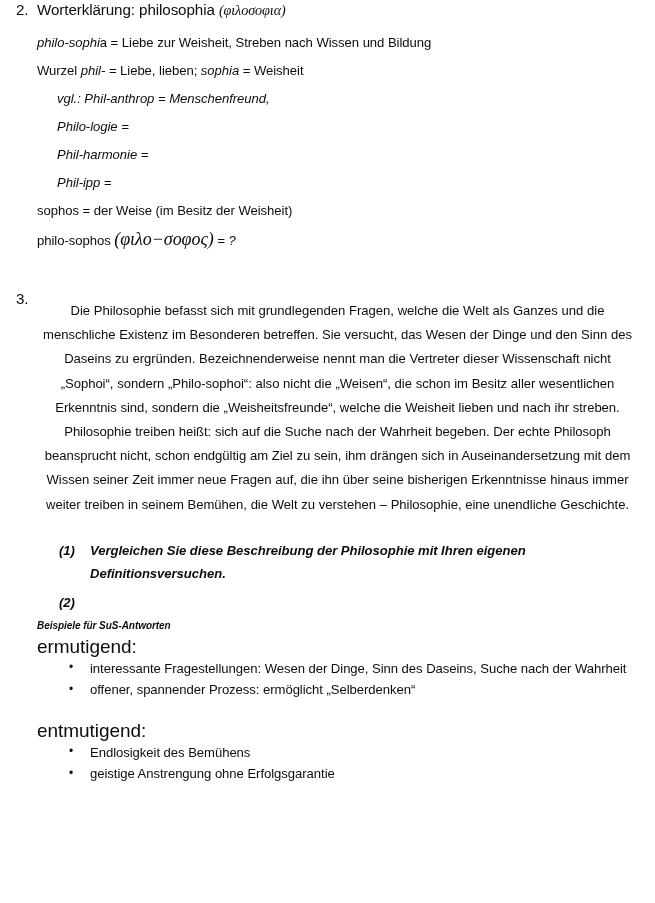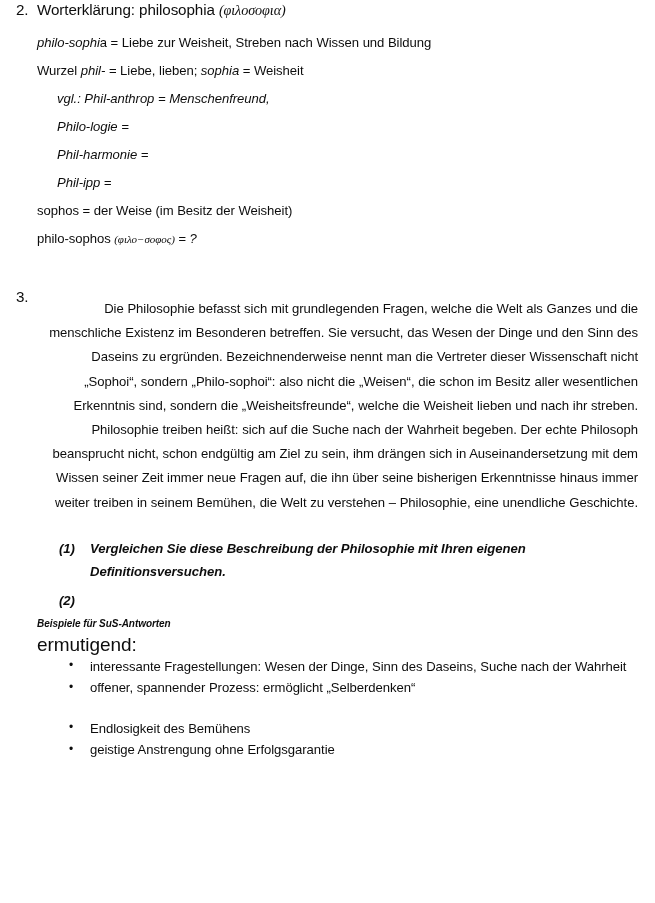--- a/index.html
+++ b/index.html
@@ -56,35 +56,35 @@
     line-height: 28px;
     padding-left: 57px;
     font-style: italic;
     letter-spacing: -0.05px;
     white-space: nowrap;
   }
   .it { font-style: italic; }
   .greek {
     font-family: "Liberation Serif", "DejaVu Serif", serif;
     font-style: italic;
-    font-size: 11px;
+    font-size: 18px;
   }
   .greek-head {
     font-family: "Liberation Serif", "DejaVu Serif", serif;
     font-style: italic;
     font-size: 14.2px;
   }
 
   
   .para {
     font-size: 13.1px;
     line-height: 24.2px;
     padding-left: 37px;
     padding-right: 17px;
-    text-align: right;
+    text-align: center;
     letter-spacing: -0.04px;
     word-spacing: 0.15px;
   }
 
   
   .question {
     position: relative;
     font-size: 13.1px;
     line-height: 23px;
     font-style: italic;
@@ -198,20 +198,21 @@
 
     <div class="bullet-item">
       <span class="dot">•</span><span>interessante Fragestellungen: Wesen der Dinge, Sinn des Daseins, Suche nach der Wahrheit</span>
     </div>
     <div class="bullet-item">
       <span class="dot">•</span><span>offener, spannender Prozess: ermöglicht „Selberdenken“</span>
     </div>
 
     <div class="sp-cat-gap"></div>
 
+    <div class="cat-label">entmutigend:</div>
 
     <div class="bullet-item">
       <span class="dot">•</span><span>Endlosigkeit des Bemühens</span>
     </div>
     <div class="bullet-item">
       <span class="dot">•</span><span>geistige Anstrengung ohne Erfolgsgarantie</span>
     </div>
 
   </div>
 

